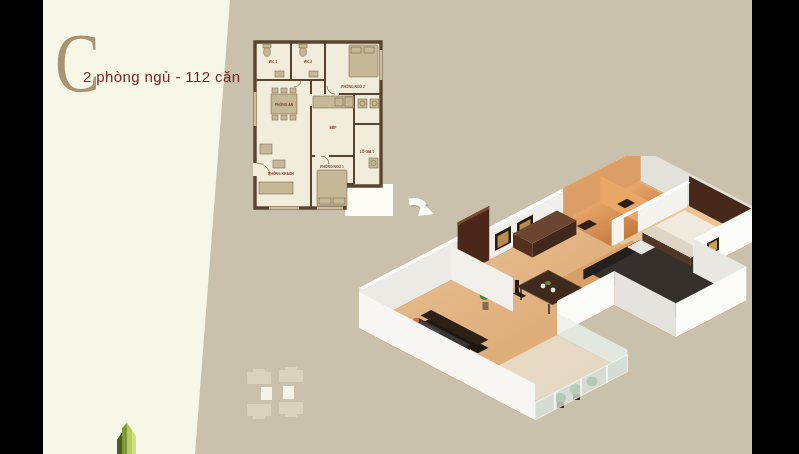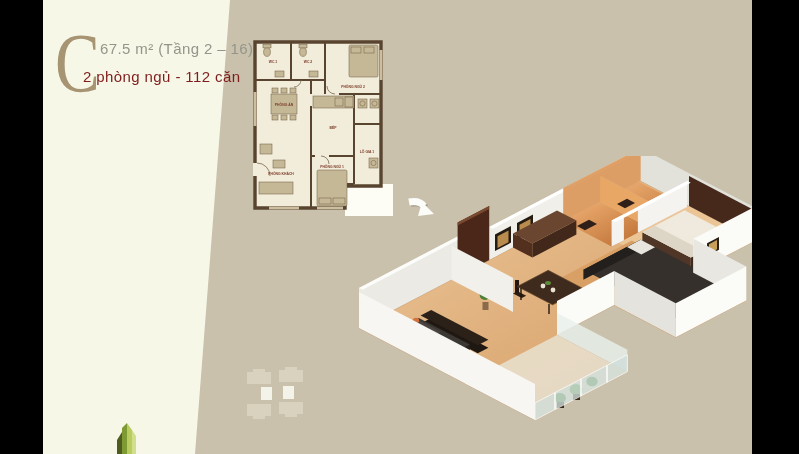--- a/index.html
+++ b/index.html
@@ -18,21 +18,20 @@
   .plan-label{fill:#7a3a26;font-size:3.4px;font-weight:bold;text-anchor:middle;}
 </style>
 </head>
 <body>
 
 <div class="stage">
   <div class="canvas">
     <div class="cream-panel"></div>
 
     <div class="unit-letter">C</div>
-    <div class="area-line">67.5 m² (Tầng 2 – 16)</div>
     <div class="detail-line">2 phòng ngủ - 112 căn</div>
 
     <svg class="abs" style="left:208px;top:36px;" width="142" height="180" viewBox="0 0 142 180">
       <g>
         <rect x="94" y="148" width="48" height="32" fill="#fdfdf6"></rect>
         <path d="M4,6 H130 V150 H94 V172 H4 Z" fill="#f2ecda" stroke="#594430" stroke-width="3.4"></path>
       </g>
       <g stroke="#594430" stroke-width="2" fill="none">
         <line x1="4" y1="44" x2="74" y2="44"></line>
         <line x1="40" y1="6" x2="40" y2="44"></line>

